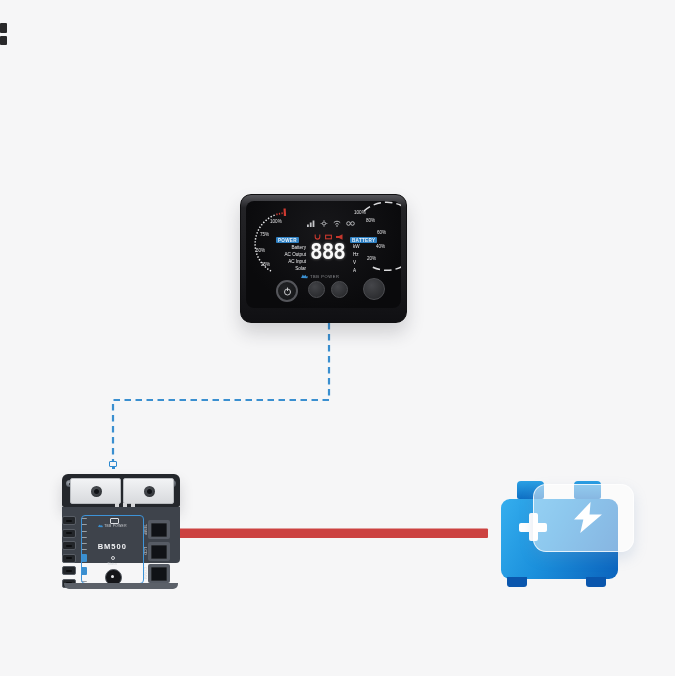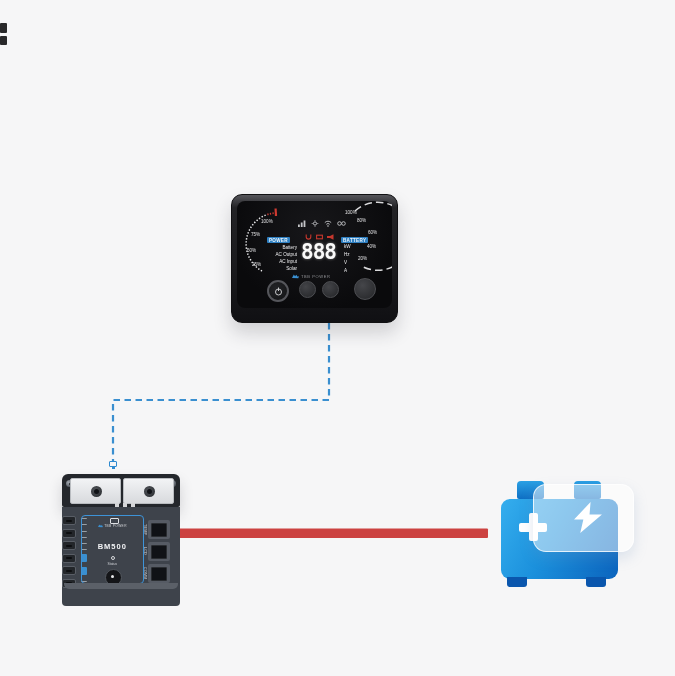--- a/index.html
+++ b/index.html
@@ -11,21 +11,21 @@
   .mark2{left:0;top:36px;width:7px;height:9px;background:#28282a;border-radius:1px;}
 
   
   .title{left:0;top:84px;width:675px;text-align:center;font-size:28px;font-weight:bold;
          color:#3f90c8;letter-spacing:.5px;margin:0;}
 
   
   .wires{left:0;top:0;width:675px;height:676px;}
 
   
-  .display{left:231px;top:194px;width:165px;height:127px;border-radius:11px;
+  .display{left:240px;top:194px;width:165px;height:127px;border-radius:11px;
     background:linear-gradient(180deg,#55555a 0,#232326 10%,#1b1b1e 55%,#101013 100%);
     box-shadow:0 10px 18px rgba(40,40,50,.18);border:1px solid #101012;}
   .disp-panel{position:absolute;left:5px;top:6px;width:155px;height:107px;border-radius:8px;
     background:radial-gradient(ellipse at 50% 28%,#17171a 0,#0a0a0c 75%);}
   .gauges{position:absolute;left:0;top:0;width:155px;height:107px;}
   .tick{position:absolute;font-size:4.6px;color:#e0e0e2;line-height:5px;}
   .lt0{left:24px;top:18px;} .lt1{left:14px;top:31px;} .lt2{left:10px;top:47px;} .lt3{left:15px;top:61px;}
   .rt0{left:108px;top:9px;} .rt1{left:120px;top:16.5px;} .rt2{left:131px;top:29px;}
   .rt3{left:130px;top:42.5px;} .rt4{left:121px;top:54.5px;}
   .statrow{position:absolute;left:61px;top:19px;width:48px;height:8px;display:flex;gap:5px;}
@@ -60,21 +60,21 @@
   .screw::after{content:"";position:absolute;left:2.5px;top:2.5px;width:2px;height:2px;border-radius:50%;background:#1c1e22;}
   .scl{left:4px;} .scr{left:107px;}
   .busbar{position:absolute;top:4px;width:51px;height:26px;border-radius:2px;
           background:linear-gradient(180deg,#f2f3f5,#d8dadd);border:1px solid #b9bcc0;box-sizing:border-box;}
   .bbl{left:8px;} .bbr{left:61px;}
   .bhole{position:absolute;left:20px;top:6.5px;width:11px;height:11px;border-radius:50%;
          background:radial-gradient(circle at 40% 40%,#53565c,#323539 70%);}
   .bhole::after{content:"";position:absolute;left:3px;top:3px;width:5px;height:5px;border-radius:50%;background:#101216;}
   .pin{position:absolute;top:29px;width:4px;height:7px;background:#d5d6d8;border-radius:0 0 1px 1px;}
   .p1{left:53px;} .p2{left:61px;} .p3{left:69px;}
-  .bm-body{position:absolute;left:0;top:33px;width:118px;height:99px;background:#3e434b;border-radius:0 0 4px 4px;}
+  .bm-body{position:absolute;left:0;top:33px;width:118px;height:56px;background:#3e434b;border-radius:0 0 4px 4px;}
   .bm-foot{position:absolute;left:2px;top:109px;width:114px;height:6px;background:#5b6068;border-radius:0 0 5px 5px;}
   .term{position:absolute;left:0;width:14px;height:9px;background:#23262a;border:1px solid #595e66;
         border-radius:2px;box-sizing:border-box;}
   .term::after{content:"";position:absolute;left:3px;top:2.5px;width:6px;height:2px;background:#0d0e10;border-radius:1px;}
   .t0{top:9px;} .t1{top:21.5px;} .t2{top:34px;} .t3{top:46.5px;} .t4{top:59px;} .t5{top:71.5px;}
   .lmark{position:absolute;left:19px;width:6px;height:8px;border-radius:1px;}
   .lgray{background:transparent;border-top:1.5px solid #9aa0a6;border-bottom:1.5px solid #9aa0a6;height:5px;margin-top:1px;}
   .lblue{background:#3a8fd0;}
   .bm-panel{position:absolute;left:18.5px;top:8px;width:63.5px;height:69px;border:1.2px solid #3d93d8;
             border-radius:4px;box-sizing:border-box;}

